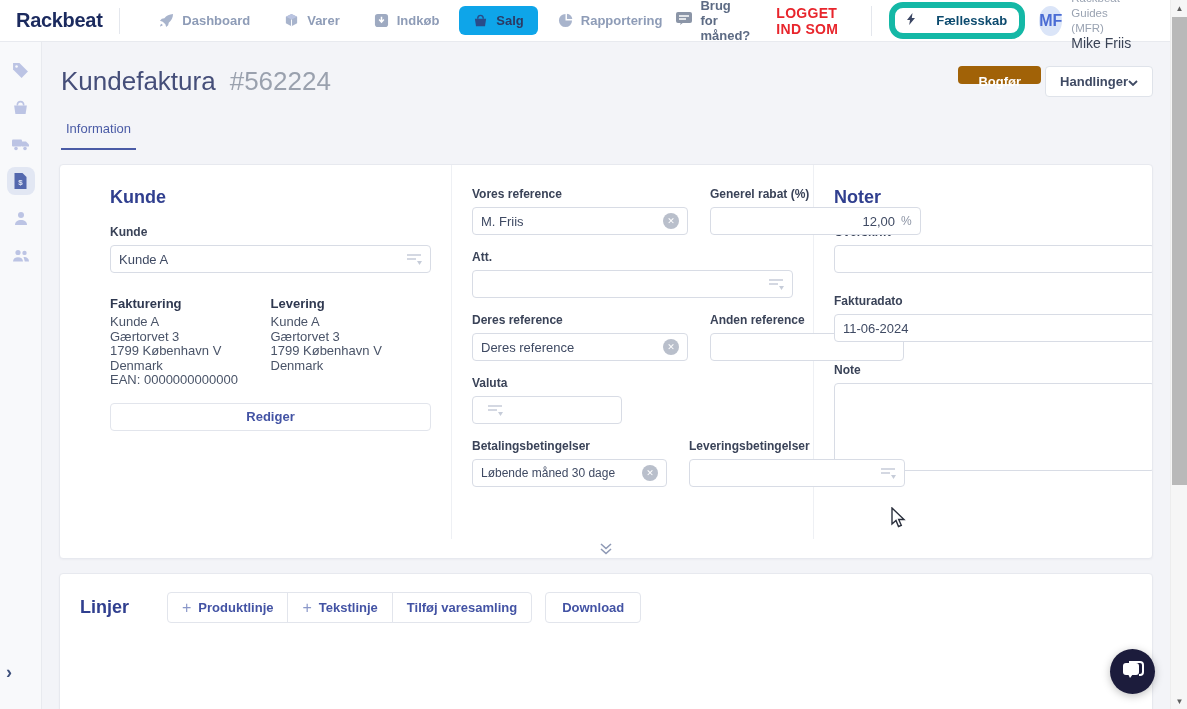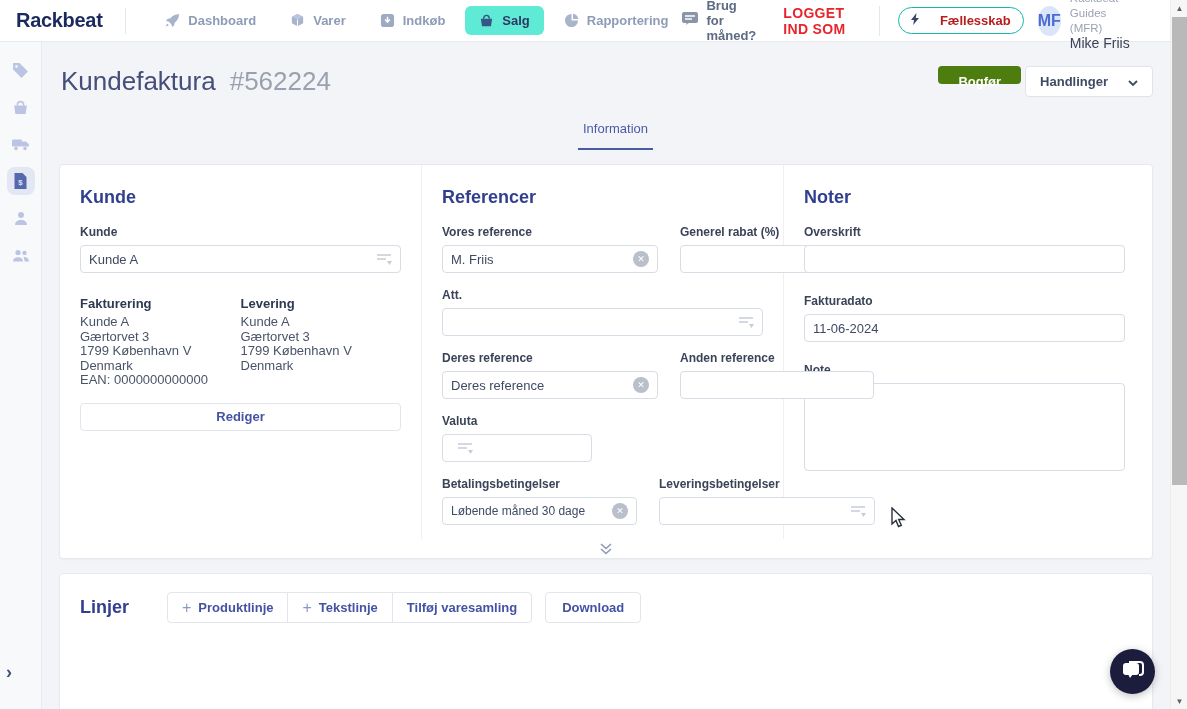--- a/index.html
+++ b/index.html
@@ -9,36 +9,36 @@
     background:#f3f4f8;
     color:#3a4358;
     position:relative;
   }
   
   .navbar {
     position:absolute; top:0; left:0; width:1170px; height:42px;
     background:#ffffff; border-bottom:1px solid #e8eaef;
     display:flex; align-items:center; z-index:5;
   }
-  .logo { font-size:20px; font-weight:bold; color:#1b2a5e; padding:0 22px 0 16px; letter-spacing:-0.3px; }
+  .logo { font-size:20px; font-weight:bold; color:#1b2a5e; padding:0 16px 0 16px; letter-spacing:-0.3px; }
   .nav-divider { width:1px; height:26px; background:#e4e7ed; }
   .nav-items { display:flex; align-items:center; margin-left:26px; gap:6px; }
   .nav-item {
     display:flex; align-items:center; gap:8px; padding:7px 14px;
     font-size:13px; font-weight:bold; color:#8e9cb7; border-radius:6px; cursor:pointer;
   }
   .nav-item .nicon { display:flex; opacity:.85; }
-  .nav-item.active { background:#5eead4; color:#2c3a64; }
+  .nav-item.active { background:#0ea5e9; color:#2c3a64; }
   .navbar-right { margin-left:auto; display:flex; align-items:center; padding-right:28px; }
   .help-link { display:flex; align-items:center; gap:8px; font-size:13px; font-weight:bold; color:#5d6b84; margin-right:26px; cursor:pointer; }
   .logged-in { font-size:14px; font-weight:bold; color:#e8252c; letter-spacing:.3px; margin-right:22px; cursor:pointer; }
   .nav-divider2 { width:1px; height:30px; background:#e4e7ed; margin-right:18px; }
   .community-pill {
-    display:flex; align-items:center; gap:20px; border:1px solid #14b8a6; border-radius:14px;
-    padding:5px 12px; font-size:13px; font-weight:bold; color:#b91c1c; background:#fff; cursor:pointer; margin-right:14px;
+    display:flex; align-items:center; gap:20px; border:6px solid #14b8a6; border-radius:14px;
+    padding:5px 12px; font-size:13px; font-weight:bold; color:#0c4a6e; background:#fff; cursor:pointer; margin-right:14px;
   }
   .avatar { width:30px; height:30px; border-radius:50%; background:#dbe5f8; color:#4a6cd4;
     font-size:16px; font-weight:bold; display:flex; align-items:center; justify-content:center; margin-right:9px; cursor:pointer; }
   .user-block { line-height:15px; cursor:pointer; }
   .user-block .acct { font-size:11.5px; color:#9aa3b2; }
   .user-block .uname { font-size:14px; color:#3a4356; }
   
   .sidebar {
     position:absolute; top:42px; left:0; width:42px; bottom:0;
     background:#f8f9fb; border-right:1px solid #e8eaef;
@@ -48,38 +48,38 @@
   .side-icon svg { display:block; }
   .side-icon.active { background:#e2e7f3; }
   .sidebar-expand { position:absolute; left:6px; bottom:26px; font-size:18px; color:#3f517d; cursor:pointer; font-weight:bold; }
   
   .main { position:absolute; left:42px; top:42px; right:17px; bottom:0; background:#f3f4f8; }
   .page-header { padding:24px 17px 0 19px; display:flex; align-items:flex-start; }
   .page-title { font-size:26px; color:#454e79; font-weight:normal; }
   .page-number { font-size:26px; color:#9aa1ae; margin-left:14px; font-weight:normal; }
   .header-actions { margin-left:auto; display:flex; gap:4px; }
   .btn-primary {
-    background:#4d7c0f; color:#fff; font-size:13px; font-weight:bold;
+    background:#a16207; color:#fff; font-size:13px; font-weight:bold;
     border:none; border-radius:4px; padding:8px 20px; height:18px; cursor:pointer;
   }
   .btn-secondary {
     background:#fff; color:#3f4a63; font-size:13px; font-weight:bold;
     border:1px solid #dfe3ea; border-radius:4px; padding:8px 14px; height:31px; cursor:pointer;
-    display:flex; align-items:center; gap:20px;
-  }
-  .tabs { padding:22px 0 0 19px;text-align:center; }
+    display:flex; align-items:center; gap:0;
+  }
+  .tabs { padding:22px 0 0 19px; }
   .tab { display:inline-block; font-size:13px; color:#4a5ba6; padding:0 5px 12px 5px; border-bottom:2px solid #4a5ba6; cursor:pointer; }
   
   .card {
     background:#fff; border:1px solid #e7e9ef; border-radius:4px;
     margin:14px 17px 0 17px; box-shadow:0 1px 2px rgba(40,50,80,.04);
     position:relative;
   }
   .card.info-card { height:395px; }
-  .card-cols { display:grid; grid-template-columns:361px 362px 362px; height:374px; overflow:hidden; }
+  .card-cols { display:grid; grid-template-columns:361px 362px 362px; height:374px; overflow:hidden;margin-left:30px; }
   .ccol { padding:22px 20px 0 20px; }
   .ccol + .ccol { border-left:1px solid #eef0f4; }
   .sec-heading { font-size:18px; font-weight:bold; color:#303f8f; margin-bottom:17px; }
   .f-label { font-size:12px; font-weight:bold; color:#3a4358; margin-bottom:6px; display:flex; align-items:center; gap:6px; }
   .inp {
     position:relative; height:28px; border:1px solid #d8dce5; border-radius:4px; background:#fff;
     display:flex; align-items:center; padding:0 8px;
   }
   .inp input {
     border:none; outline:none; flex:1; min-width:0; font-size:13px; color:#3f4a63; background:transparent;
@@ -317,21 +317,20 @@
             <div class="addr-line">Kunde A</div>
             <div class="addr-line">Gærtorvet 3</div>
             <div class="addr-line">1799 København V</div>
             <div class="addr-line">Denmark</div>
           </div>
         </div>
         <button class="btn-rediger">Rediger</button>
       </div>
 
       <div class="ccol">
-        <div class="sec-heading">Referencer</div>
 
         <div class="frow2">
           <div>
             <div class="f-label">Vores reference</div>
             <div class="inp">
               <input value="M. Friis" style="">
               <span class="x-circle">✕</span>
             </div>
           </div>
           <div>

